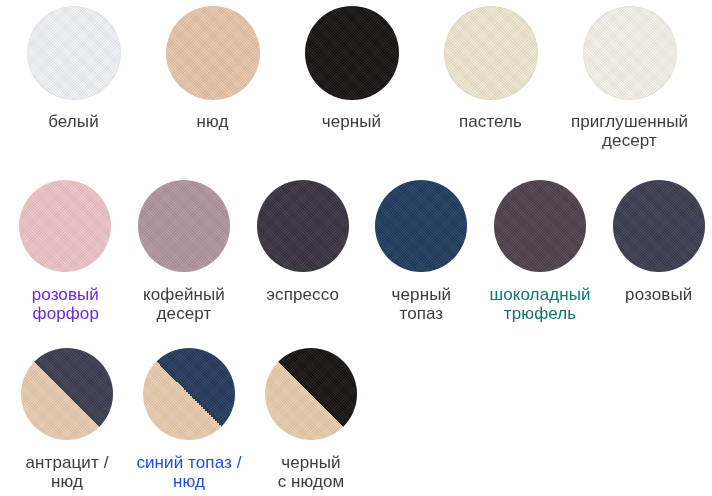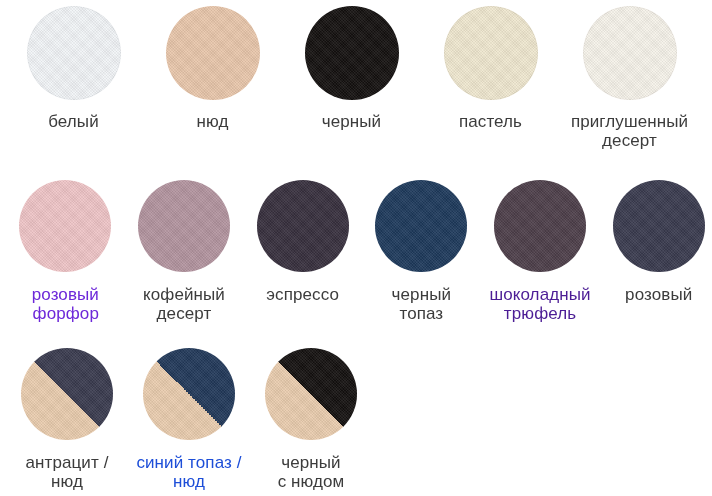--- a/index.html
+++ b/index.html
@@ -129,21 +129,21 @@
       <div class="swatch-circle" style="background: rgb(56, 48, 62);"></div>
       <div class="swatch-label" style="color: rgb(60, 60, 60); text-align: right;">эспрессо</div>
     </div>
     <div class="swatch-cell">
       <div class="swatch-circle" style="background: rgb(30, 58, 92);"></div>
       <div class="swatch-label" style="color: rgb(60, 60, 60);">черный
 топаз</div>
     </div>
     <div class="swatch-cell">
       <div class="swatch-circle" style="background: rgb(78, 63, 74);"></div>
-      <div class="swatch-label" style="color: #4c1d95;">шоколадный
+      <div class="swatch-label" style="color: #0f766e;">шоколадный
 трюфель</div>
     </div>
     <div class="swatch-cell">
       <div class="swatch-circle" style="background: rgb(58, 59, 79);"></div>
       <div class="swatch-label" style="color: rgb(60, 60, 60);">розовый</div>
     </div>
   </div>
 
   <div class="swatch-row row-3">
     <div class="swatch-cell">

